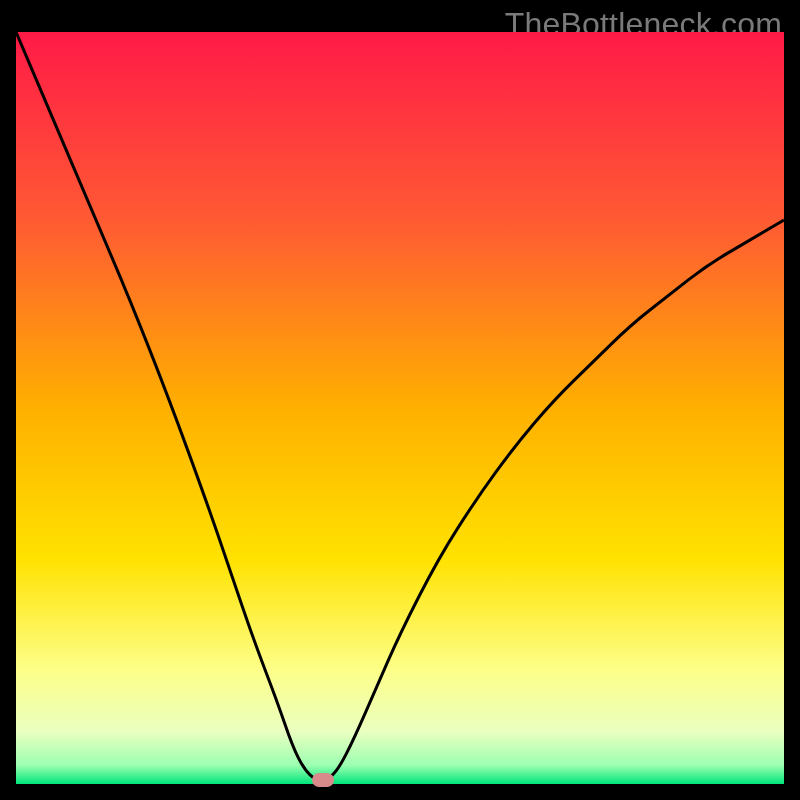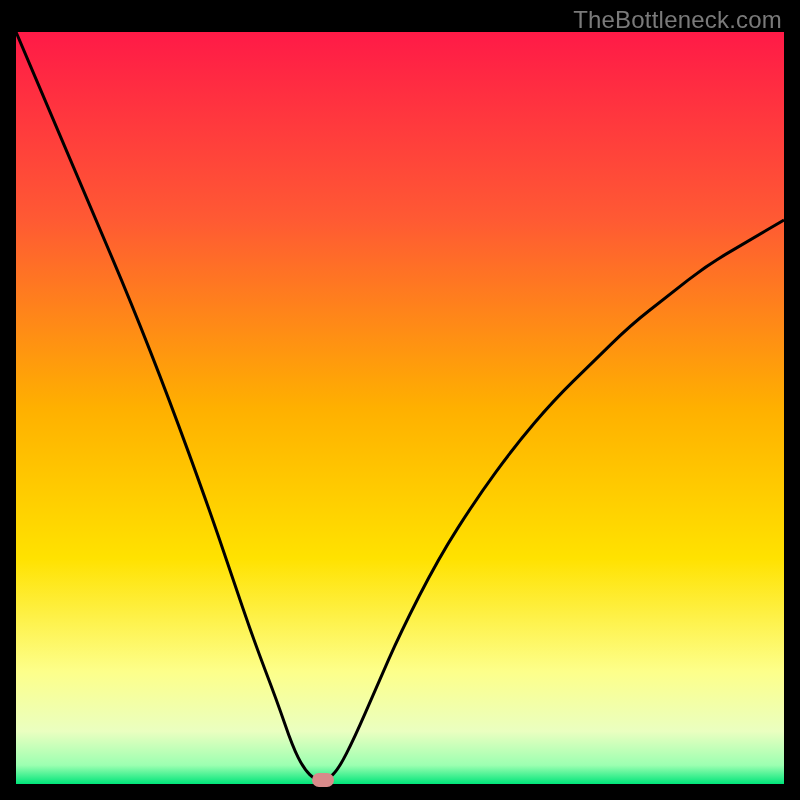--- a/index.html
+++ b/index.html
@@ -24,21 +24,21 @@
     left: 0;
     top: 0;
     width: 768px;
     height: 752px;
   }
   .watermark {
     position: absolute;
     top: 6px;
     right: 18px;
     color: #7a7a7a;
-    font-size: 24px;
+    font-size: 32px;
     font-weight: 500;
     letter-spacing: 0.2px;
   }
   .marker {
     position: absolute;
     width: 22px;
     height: 14px;
     background: #d98a8a;
     border-radius: 7px;
   }

